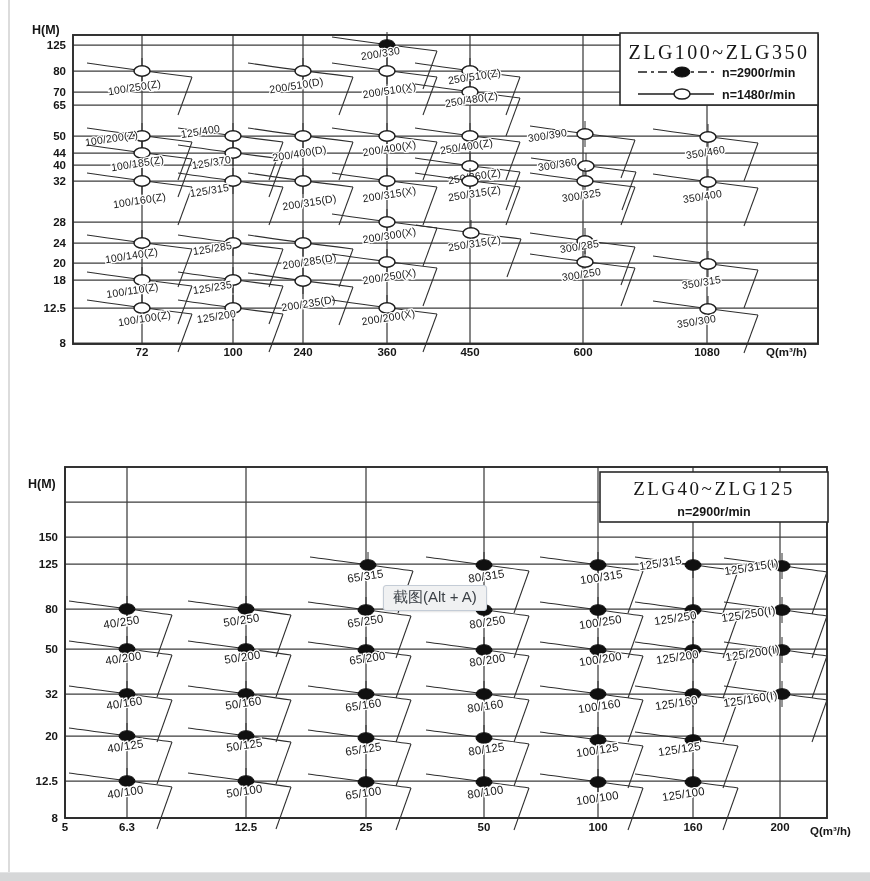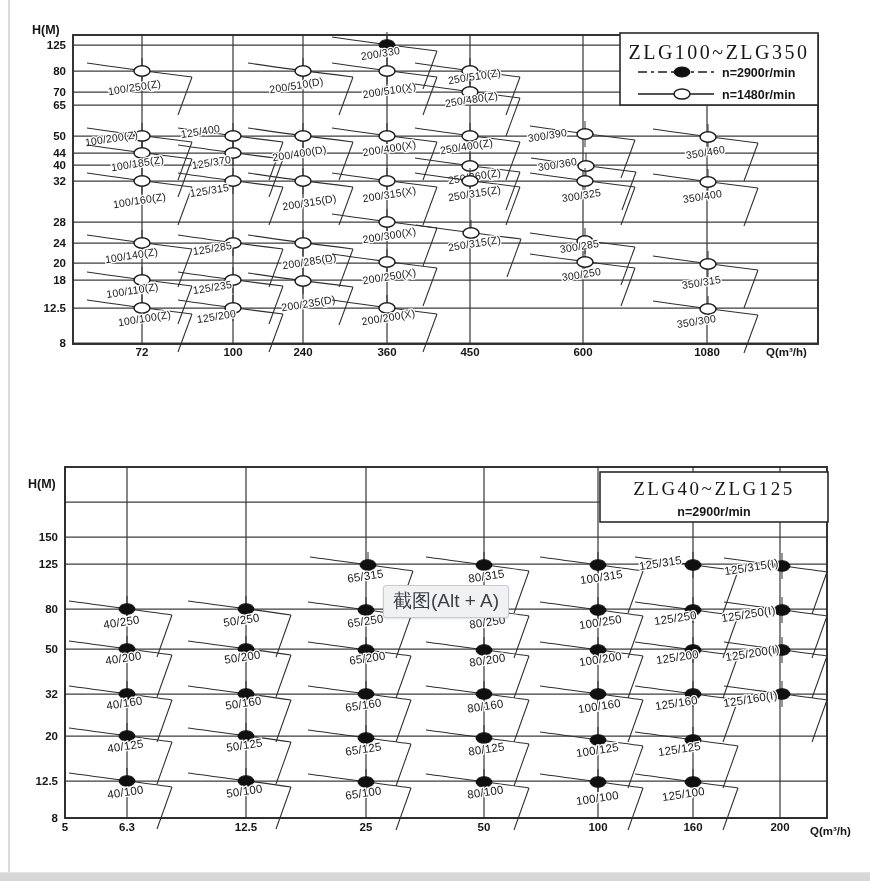--- a/index.html
+++ b/index.html
@@ -18,21 +18,21 @@
   .axname{font-size:12.5px;font-weight:700;}
   .mlabel{font-size:10.5px;paint-order:stroke;stroke:#ffffff;stroke-width:2.6px;letter-spacing:.2px;}
   .mlabel.big{font-size:11.5px;}
   .marker-open{fill:#ffffff;stroke:#1d1d1d;stroke-width:1.5;}
   .marker-filled{fill:#101010;stroke:#101010;stroke-width:1;}
   .legend-box{fill:#ffffff;stroke:#2a2a2a;stroke-width:1.6;}
   .ltitle{font-family:"Liberation Serif",serif;font-size:20px;letter-spacing:2.5px;}
   .ltext{font-size:12.5px;font-weight:700;}
   .lline{stroke:#1d1d1d;stroke-width:1.4;}
   #tooltip{position:absolute;left:383px;top:585px;padding:2px 9px 3px 9px;background:#f0f1f2;
-    border:1px solid #c4ccd6;border-radius:3px;font-size:19px;color:#3b4046;
+    border:1px solid #c4ccd6;border-radius:3px;font-size:15px;color:#3b4046;
     box-shadow:0 1px 2px rgba(0,0,0,.12);white-space:nowrap;}
 </style>
 </head>
 <body>
 
 <div id="canvas">
   <div id="scan-edge"></div>
 
   <svg width="870" height="873" viewBox="0 0 870 873">
 

